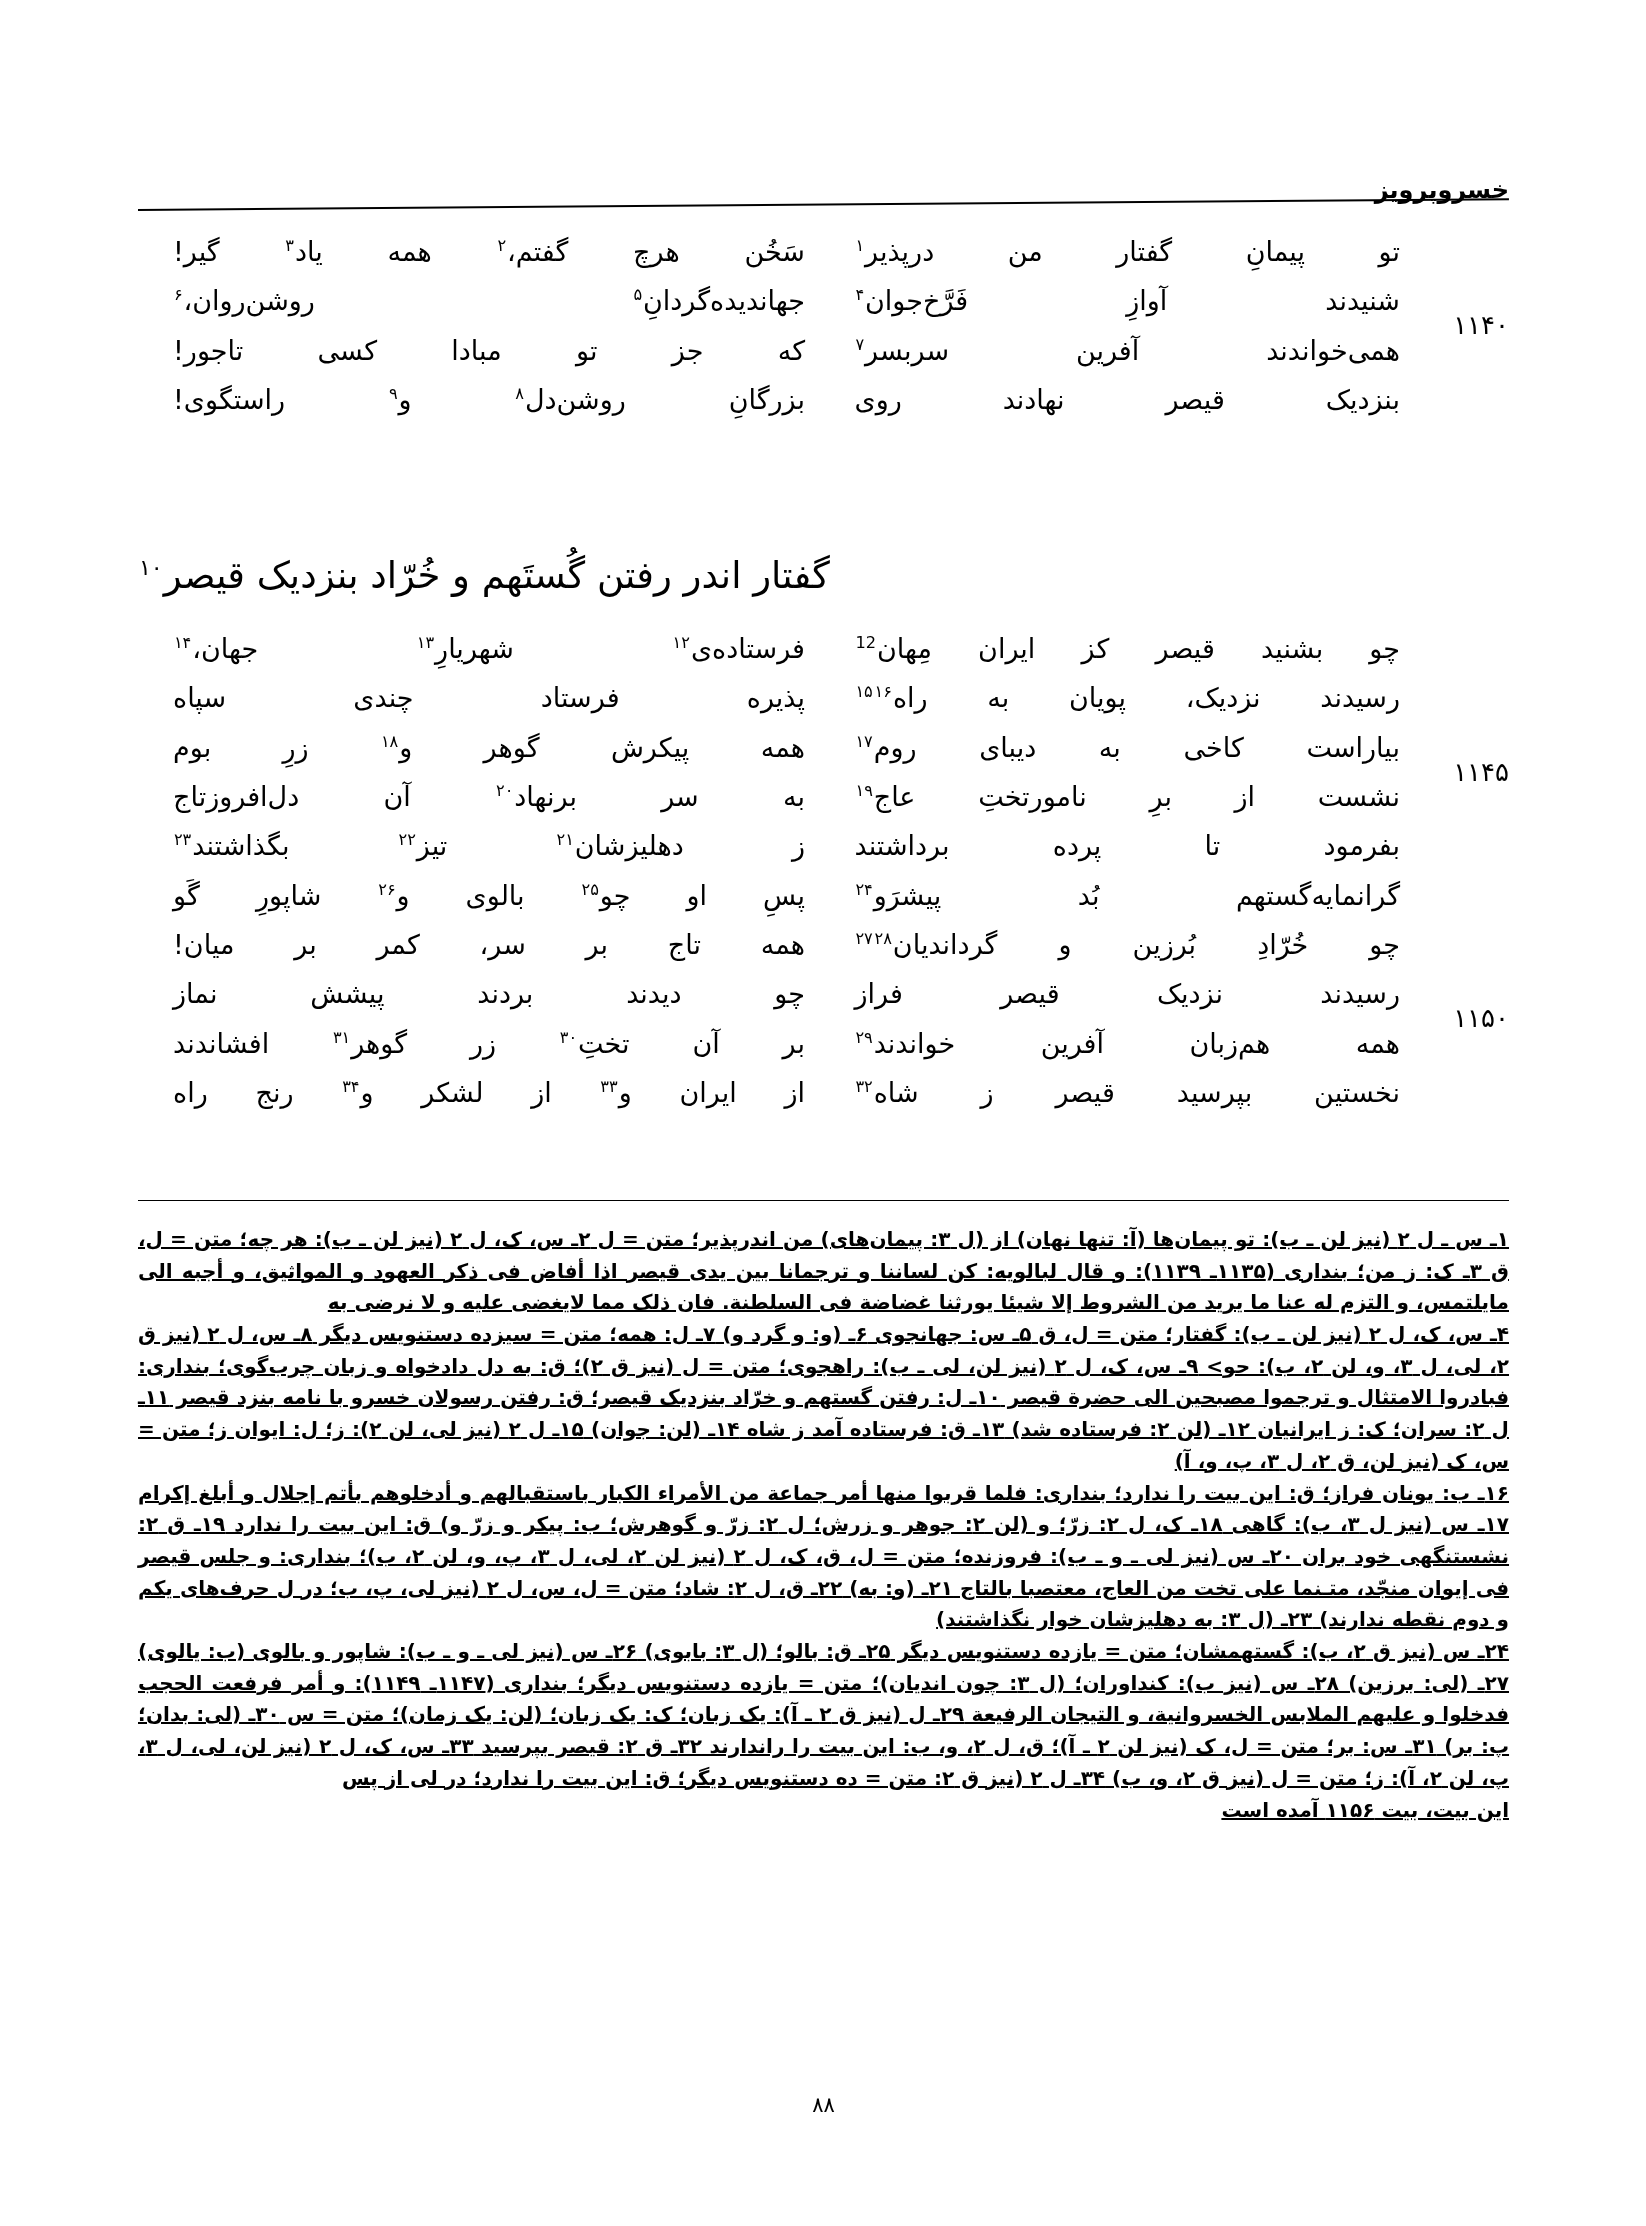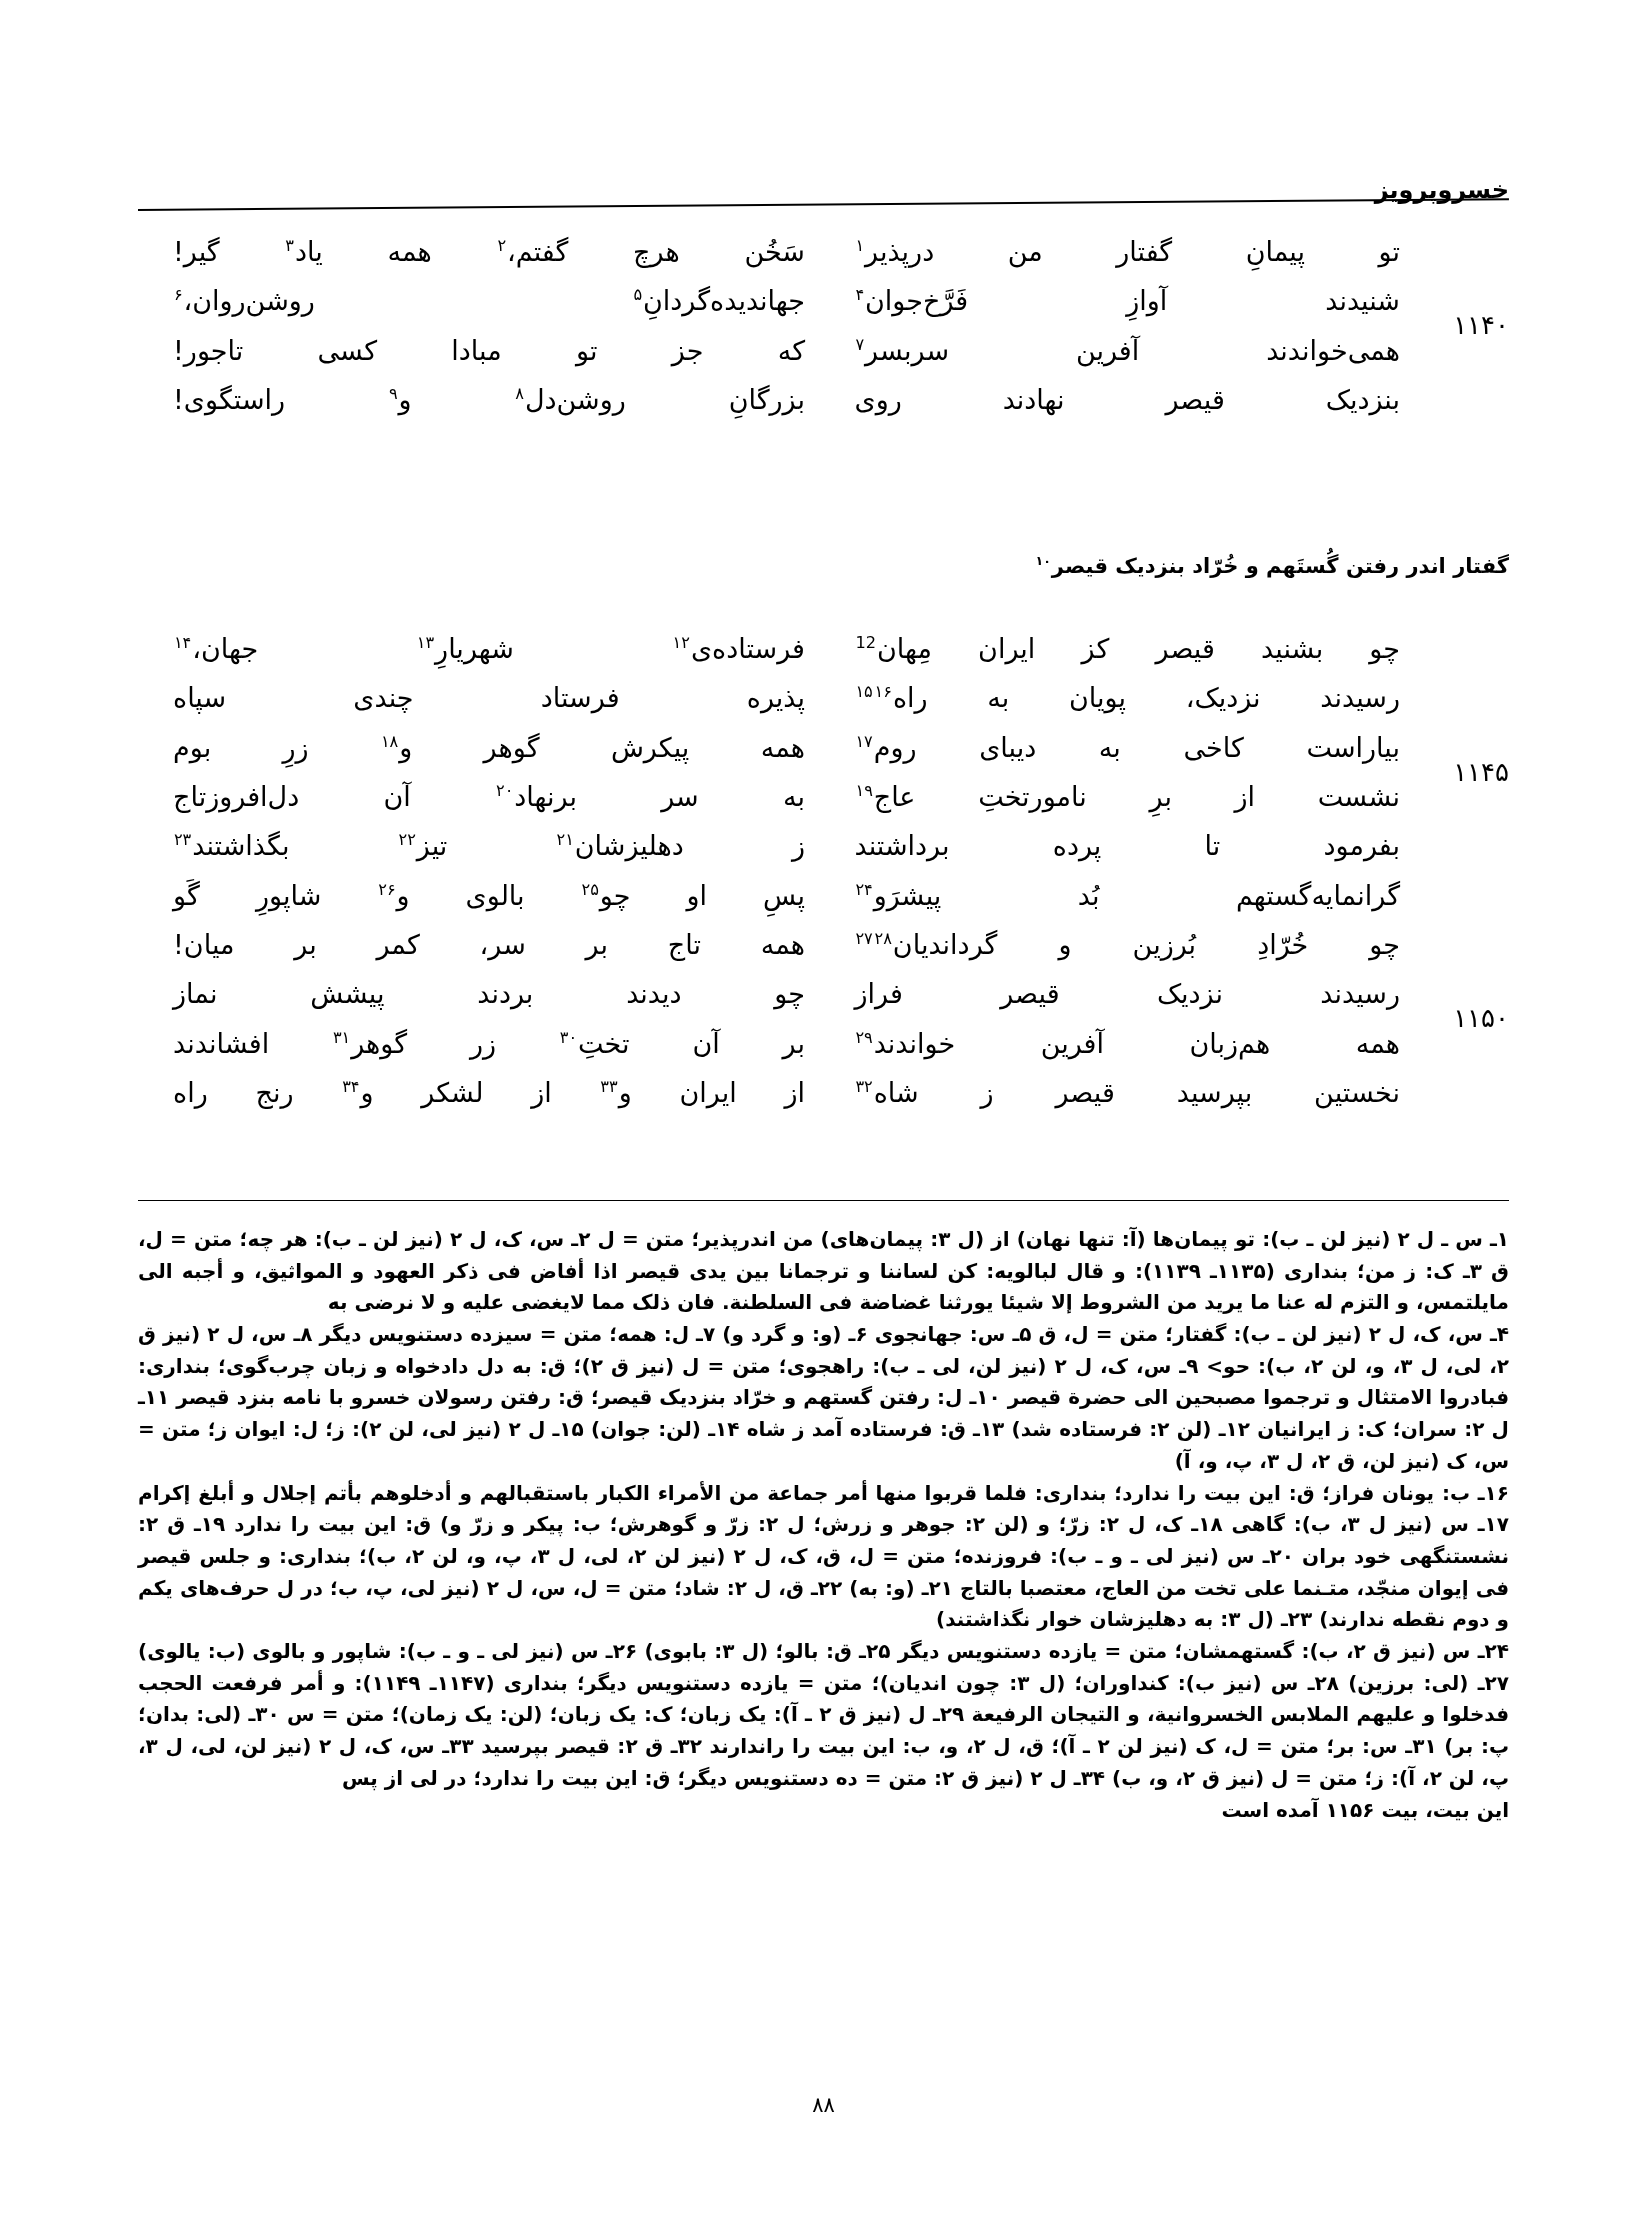--- a/index.html
+++ b/index.html
@@ -94,23 +94,23 @@
     vertical-align: super;
     line-height: 0;
     margin: 0 0.9px;
   }
 
   
   .section-heading {
     position: absolute;
     right: 138px;
     left: 138px;
-    text-align: right;
-    font-size: 21px;
-    font-weight: bold;
+    text-align: left;
+    font-size: 37px;
+    font-weight: normal;
     letter-spacing: 0;
   }
 
   
   .fn-rule {
     position: absolute;
     right: 138px;
     left: 138px;
     top: 1200px;
     border-top: 1.8px solid #000;
@@ -122,20 +122,21 @@
     top: 1224px;
     font-size: 20px;
     line-height: 1.58;
     text-align: justify;
     text-justify: inter-word;
     font-weight: bold;
   }
   .footnotes p {
     margin: 0 0 0.5px 0;
     text-align: justify;
+    text-decoration: underline;
   }
   .fn-last {
     text-align: left;
   }
 
   
   .folio {
     position: absolute;
     left: 0;
     right: 0;

